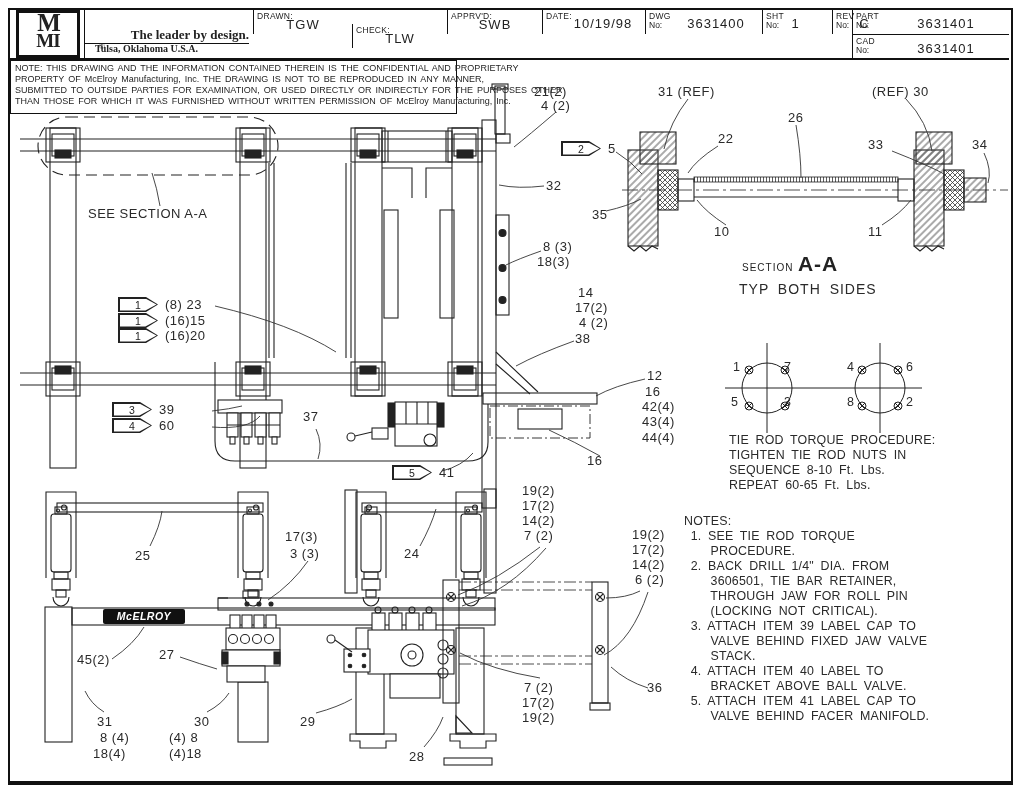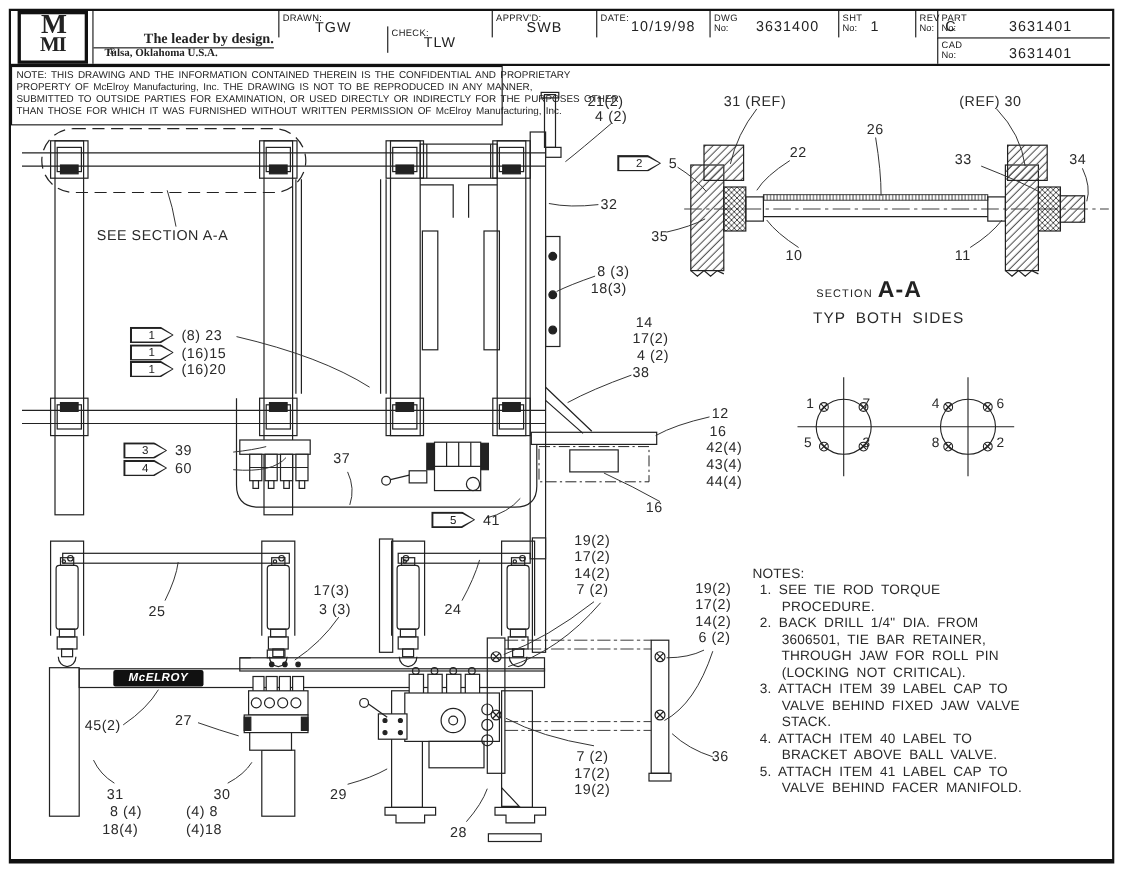--- a/index.html
+++ b/index.html
@@ -516,20 +516,24 @@
 
   <div class="sq" style="left:733px;top:360px;">1</div>
   <div class="sq" style="left:784px;top:360px;">7</div>
   <div class="sq" style="left:731px;top:395px;">5</div>
   <div class="sq" style="left:784px;top:395px;">3</div>
   <div class="sq" style="left:847px;top:360px;">4</div>
   <div class="sq" style="left:906px;top:360px;">6</div>
   <div class="sq" style="left:847px;top:395px;">8</div>
   <div class="sq" style="left:906px;top:395px;">2</div>
 
+  <div class="pre" style="left:729px;top:433px;">TIE ROD TORQUE PROCEDURE:
+TIGHTEN TIE ROD NUTS IN
+SEQUENCE 8-10 Ft. Lbs.
+REPEAT 60-65 Ft. Lbs.</div>
   <div class="pre" style="left:684px;top:514px;">NOTES:
  1. SEE TIE ROD TORQUE
     PROCEDURE.
  2. BACK DRILL 1/4" DIA. FROM
     3606501, TIE BAR RETAINER,
     THROUGH JAW FOR ROLL PIN
     (LOCKING NOT CRITICAL).
  3. ATTACH ITEM 39 LABEL CAP TO
     VALVE BEHIND FIXED JAW VALVE
     STACK.

